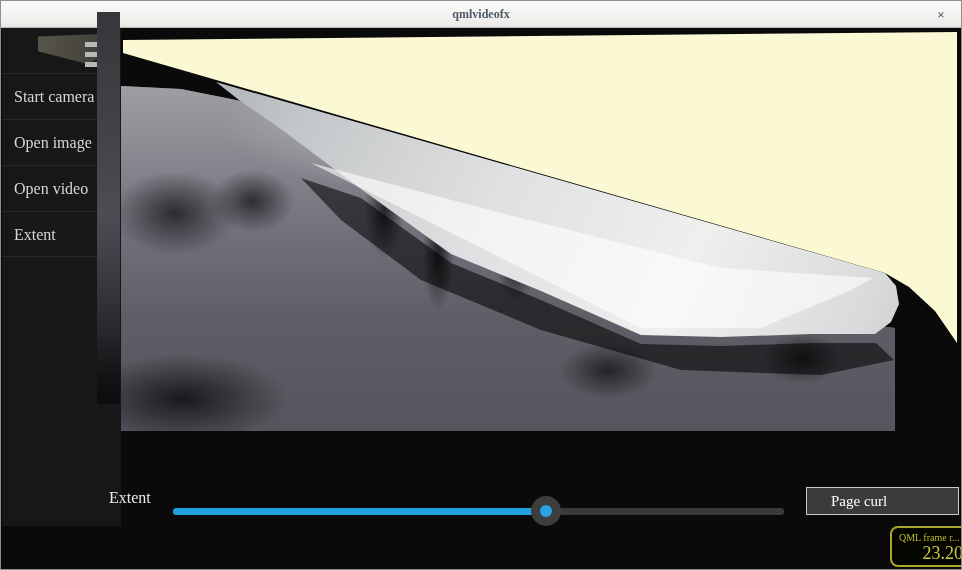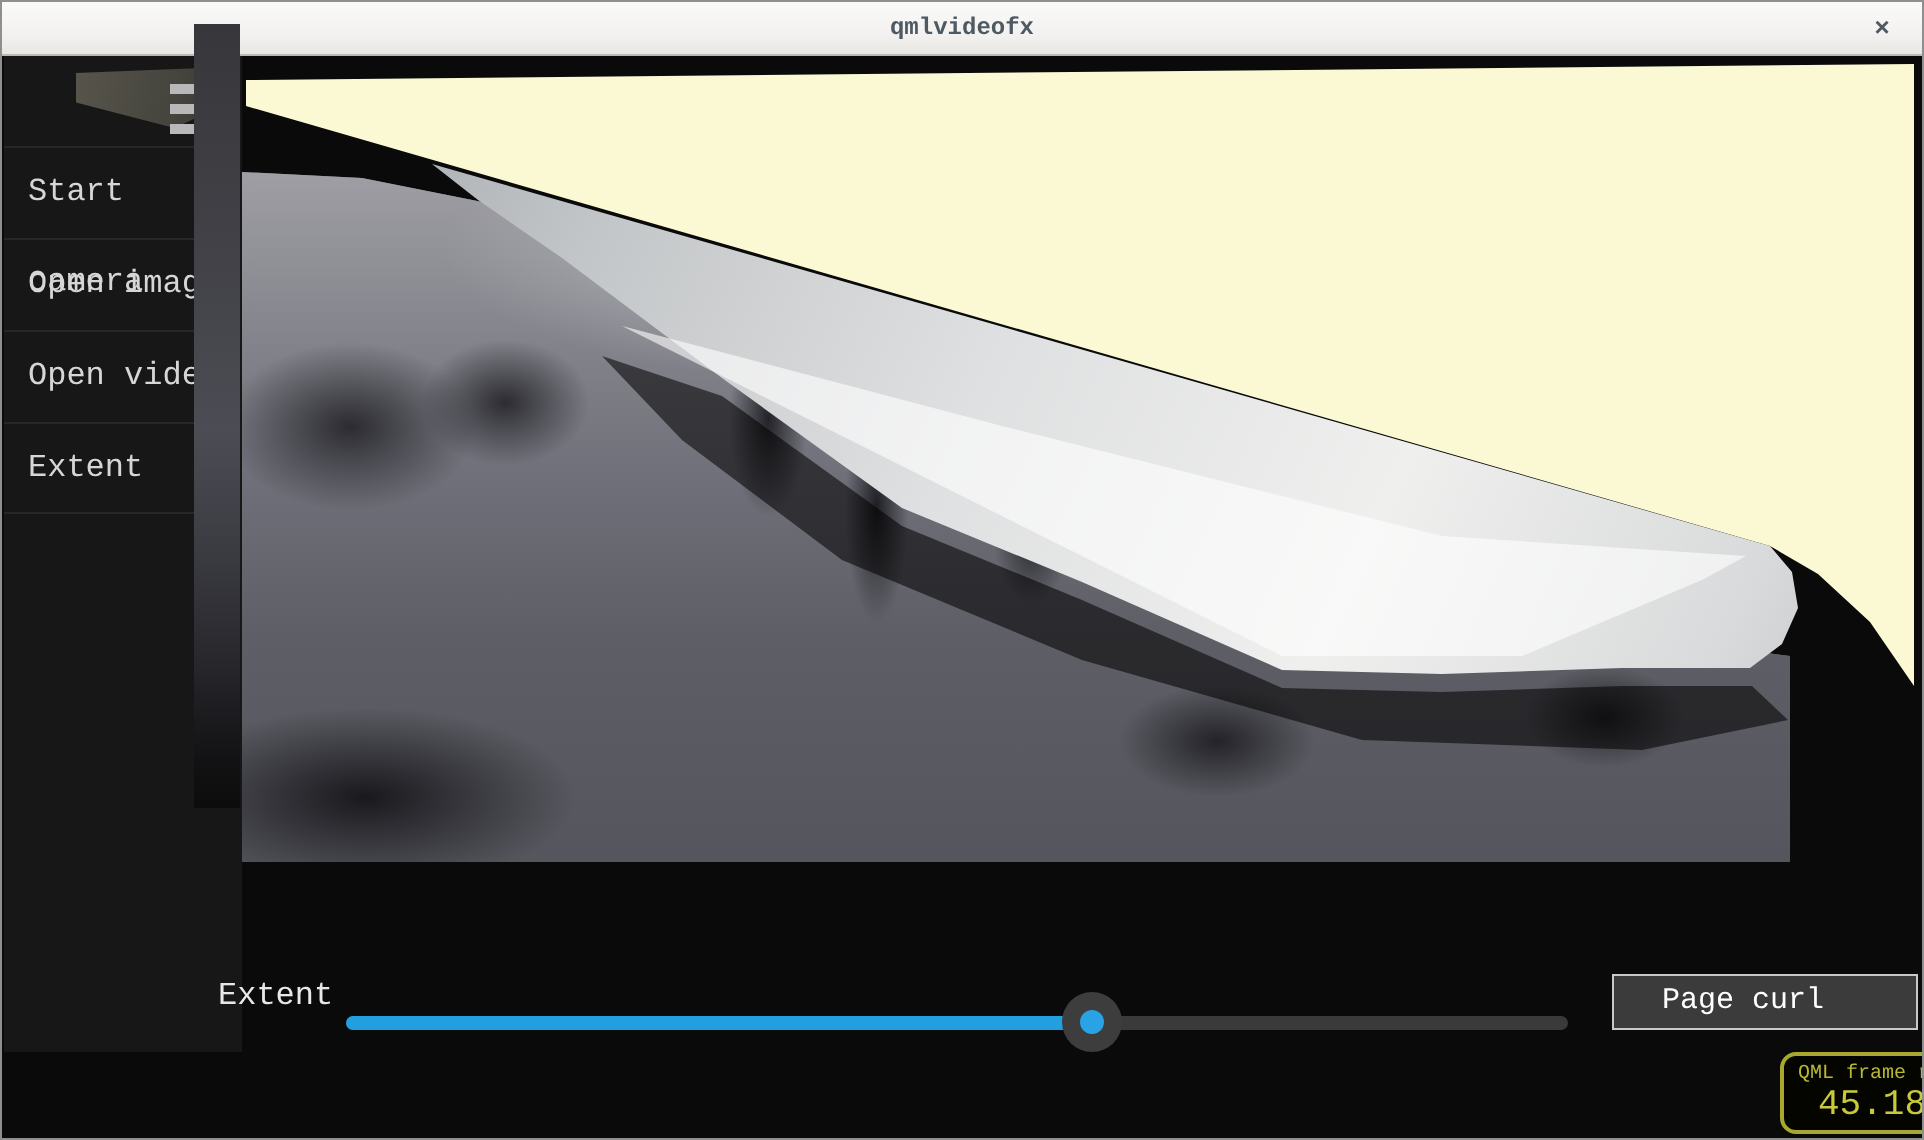--- a/index.html
+++ b/index.html
@@ -1,16 +1,16 @@
 <!DOCTYPE html>
 <html><head>
 <meta charset="utf-8">
 <style>
   html,body{margin:0;padding:0;background:#444;}
-  *{box-sizing:border-box;font-family:Liberation Mono, monospace;}
+  *{box-sizing:border-box;font-family:Liberation Serif, serif;}
   #win{position:relative;width:962px;height:570px;background:#0a0a0a;border:1px solid #8f8f8f;overflow:hidden;}
 
   
   #titlebar{position:absolute;left:0;top:0;width:100%;height:27px;
     background:linear-gradient(180deg,#fafaf9 0%,#f3f2f0 60%,#e9e7e4 100%);
     border-bottom:1px solid #bdbab5;display:flex;align-items:center;justify-content:center;}
   #title{font-size:12px;font-weight:bold;color:#4e5a63;}
   #closebtn{position:absolute;right:10px;top:4px;width:20px;height:20px;line-height:19px;
     text-align:center;font-size:13px;font-weight:bold;color:#4e5a63;cursor:default;}
 
@@ -124,16 +124,16 @@
     <div class="fill" id="slider-fill" style="width: 373px;"></div>
     <div class="handle" id="slider-handle" style="left: 358px;">
       <div class="dot"></div>
     </div>
   </div>
 
   <div id="effect-btn">Page curl</div>
 
   <div id="fps-badge">
     <div id="fps-label">QML frame r...</div>
-    <div id="fps-value">45.18</div>
+    <div id="fps-value">23.20</div>
   </div>
 
 </div>
 
 </body></html>

